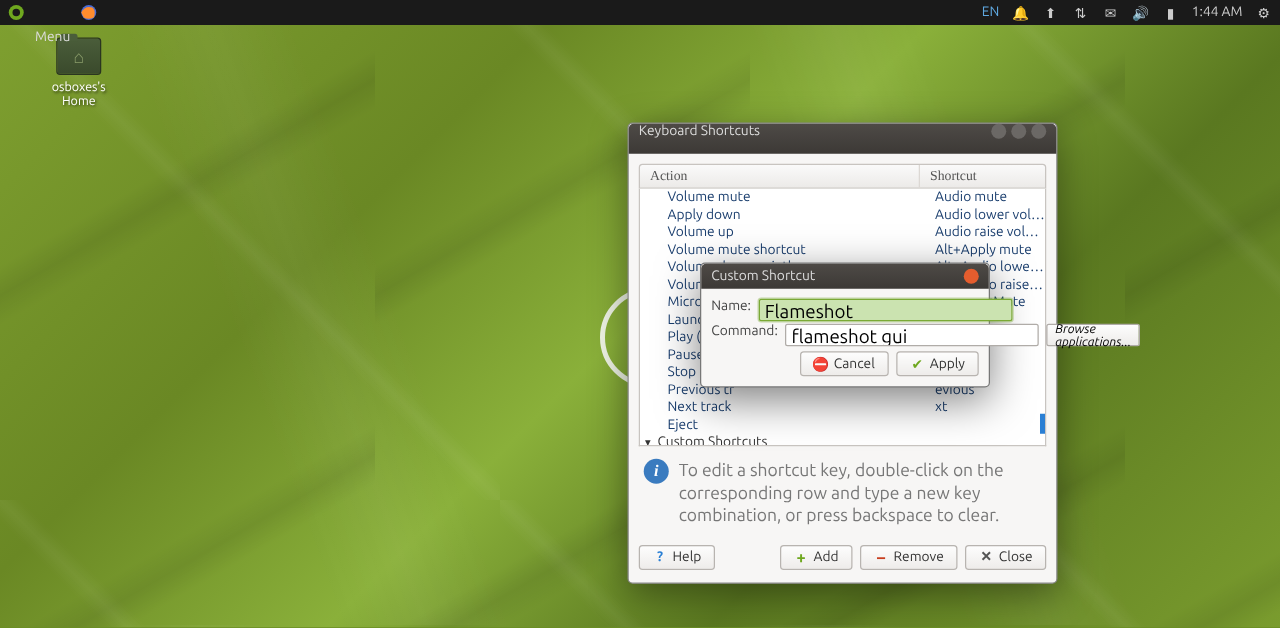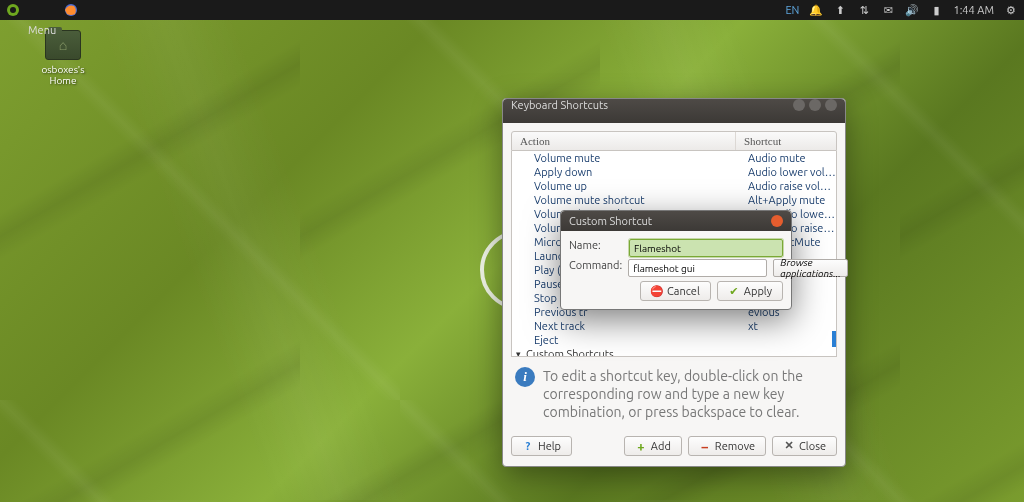--- a/index.html
+++ b/index.html
@@ -63,21 +63,21 @@
 .ico-cancel{color:#c83e1f;}
 .ico-apply{color:#6fa81f;}
 
 
 .window-cs{position:absolute;left:560px;top:210px;width:232px;background:#f7f6f5;border:1px solid #777;border-radius:4px;box-shadow:0 10px 34px rgba(0,0,0,0.5);z-index:30;}
 .cs-title{height:20px;background:linear-gradient(#4e4a46,#3c3936);border-radius:4px 4px 0 0;display:flex;align-items:center;padding:0 8px;color:#ddd;font-size:11px;}
 .cs-title .close{margin-left:auto;width:12px;height:12px;border-radius:50%;background:#e55d2e;}
 .cs-body{padding:8px;}
 .cs-row{display:flex;align-items:flex-start;gap:6px;margin-bottom:2px;}
 .cs-label{width:54px;color:#444;font-size:11px;}
-.cs-input{flex:1;border:1px solid #b0aca8;border-radius:2px;padding:2px 4px;background:#fff;font-size:10px;height:18px;}
+.cs-input{flex:1;border:1px solid #b0aca8;border-radius:2px;padding:2px 4px;background:#fff;font-size:15px;height:18px;}
 .cs-input.focus{border-color:#7aa935;box-shadow:0 0 0 1px rgba(122,169,53,0.4);background:#fff;}
 .cs-input.sel{background:linear-gradient(to right,#cbe3b0 0%,#cbe3b0 100%);}
 .cs-browse{border:1px solid #b0aca8;border-radius:2px;padding:2px 6px;background:linear-gradient(#fdfdfd,#eeecea);font-size:10px;height:18px;display:flex;align-items:center;cursor:pointer;font-style:italic;}
 .cs-buttons{display:flex;justify-content:flex-end;gap:6px;margin-top:4px;}
 </style>
 </head>
 <body>
 
 <div class="wallpaper">
   <div class="wallpaper-logo">

